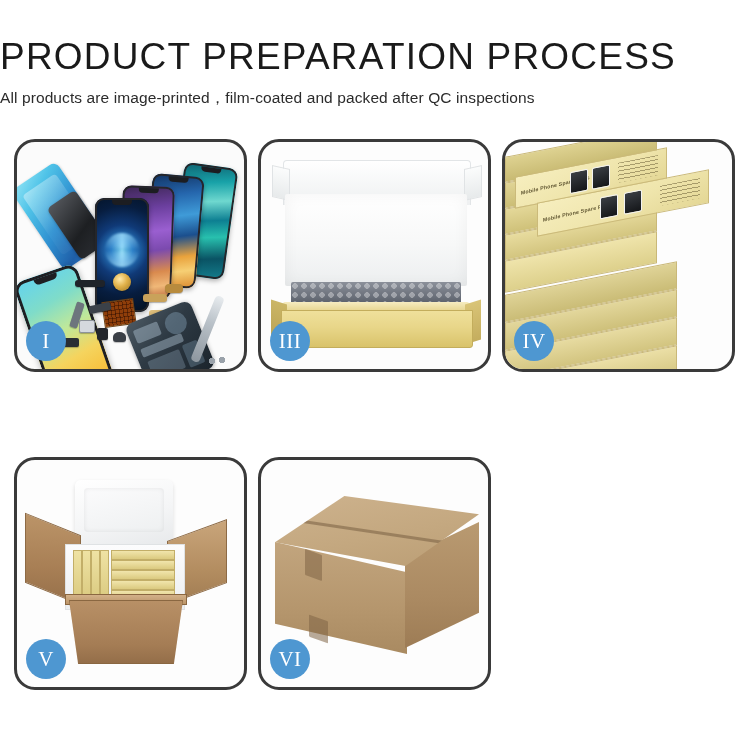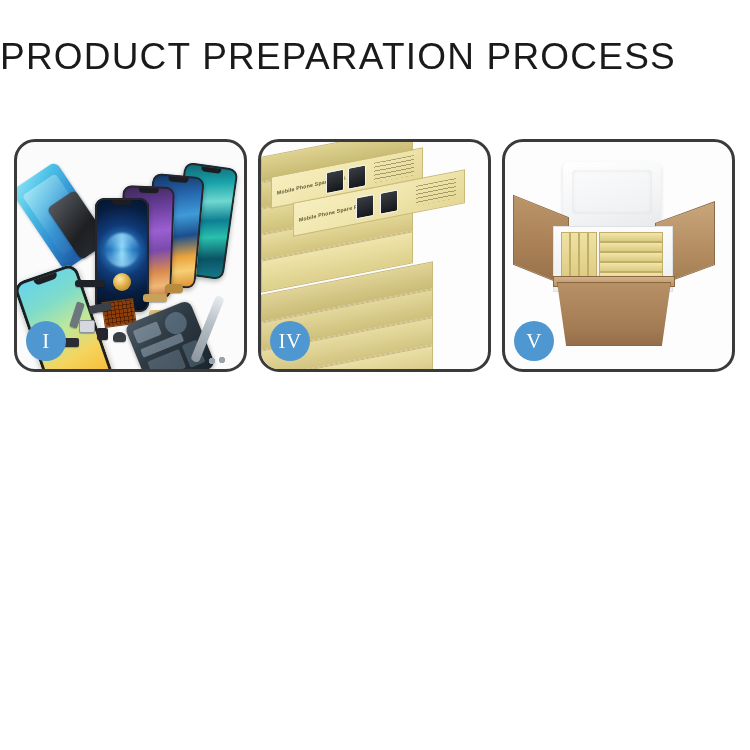--- a/index.html
+++ b/index.html
@@ -590,20 +590,21 @@
     border-radius: 1px;
   }
   .p6-tape.t1 { left: 44px; top: 92px; width: 17px; height: 26px; transform: skewY(20deg); }
   .p6-tape.t2 { left: 48px; top: 158px; width: 19px; height: 22px; transform: skewY(20deg); }
 </style>
 </head>
 <body>
 
 <div class="header">
   <div class="title">PRODUCT PREPARATION PROCESS</div>
+  <div class="subtitle">All products are image-printed，film-coated and packed after QC inspections</div>
 </div>
 
 <div class="grid">
 
   <div class="panel p1">
     <div class="stage">
       <div class="p1-film"></div>
       <div class="p1-film2"></div>
 
       <div class="ph ph4">
@@ -643,20 +644,32 @@
           <i></i>
           <i></i>
       </div>
       <div class="p1-tool"></div>
       <div class="p1-screws"></div>
     </div>
     <div class="badge">I</div>
   </div>
 
 
+  <div class="panel p3">
+    <div class="stage">
+      <div class="p3-lidback"></div>
+      <div class="p3-foam"></div>
+      <div class="p3-wrap"></div>
+      <div class="p3-rim"></div>
+      <div class="p3-boxside"></div>
+      <div class="p3-boxside r"></div>
+      <div class="p3-boxfront"></div>
+    </div>
+    <div class="badge">III</div>
+  </div>
 
   <div class="panel p4">
     <div class="stage">
       <div class="stackA5"></div>
       <div class="stackA4"></div>
       <div class="stackA3"></div>
       <div class="stackA2"></div>
       <div class="stackA"></div>
       <div class="lid lidA">
         <span class="lbl">Mobile Phone Spare Parts</span>
@@ -696,14 +709,25 @@
           <span class="h"></span>
           <span class="h"></span>
           <span class="h"></span>
       </div>
       <div class="p5-rim"></div>
       <div class="p5-front"></div>
     </div>
     <div class="badge">V</div>
   </div>
 
+  <div class="panel p6">
+    <div class="stage">
+      <div class="p6-left"></div>
+      <div class="p6-right"></div>
+      <div class="p6-top"></div>
+      <div class="p6-seam"></div>
+      <div class="p6-tape t1"></div>
+      <div class="p6-tape t2"></div>
+    </div>
+    <div class="badge">VI</div>
+  </div>
 
 </div>
 
 </body></html>

